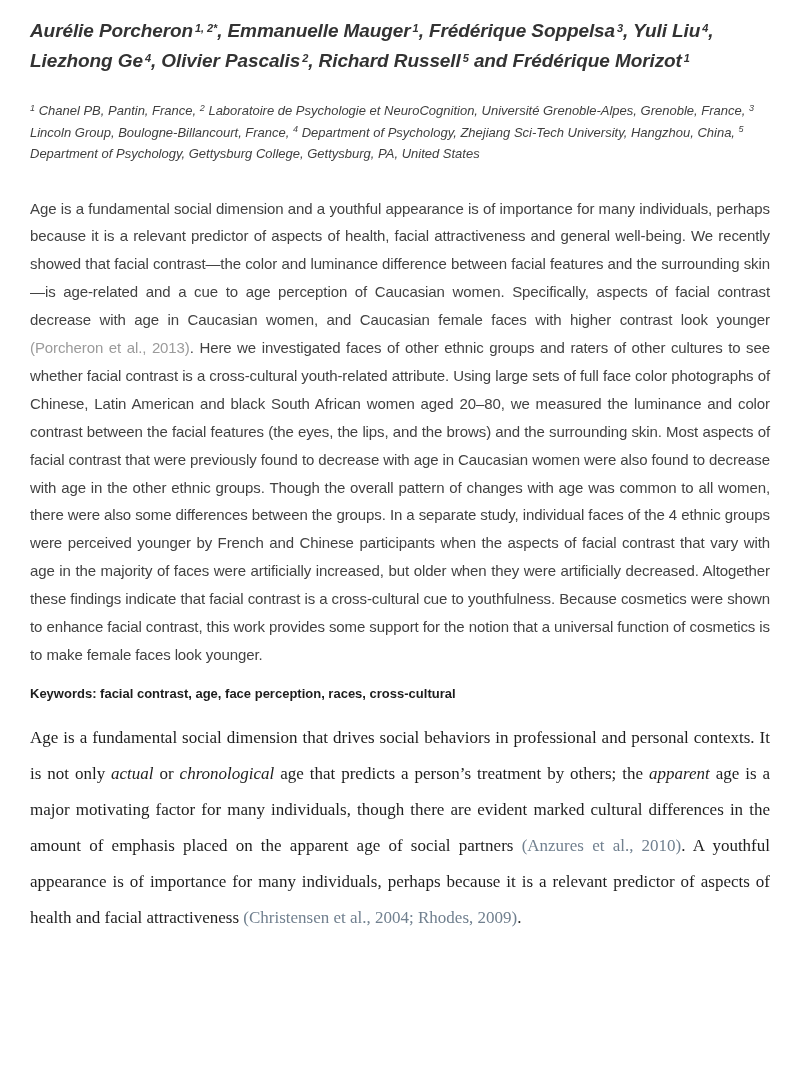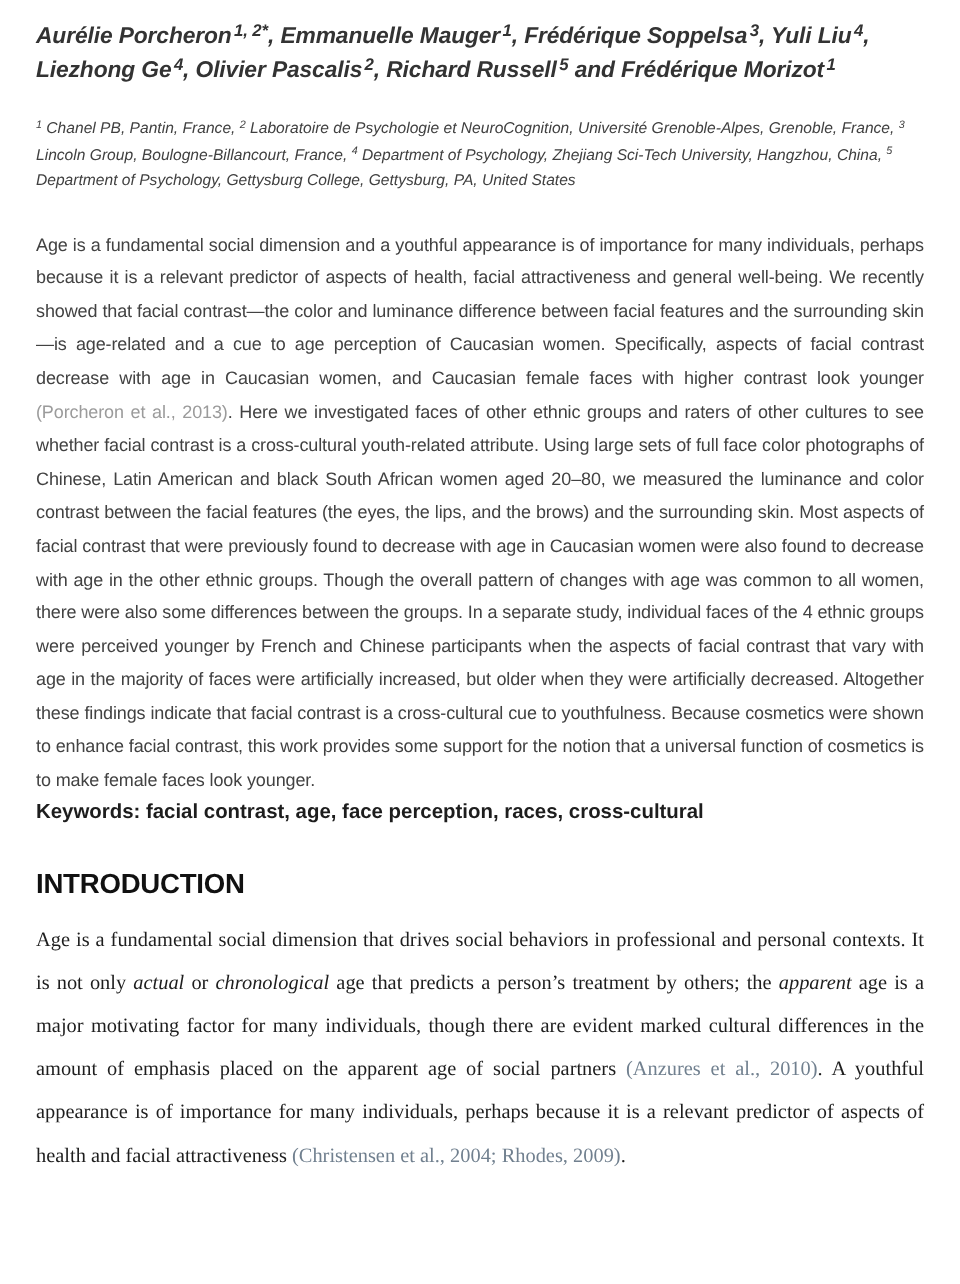--- a/index.html
+++ b/index.html
@@ -21,21 +21,21 @@
   .authors {
     font-weight: 700;
     font-style: italic;
     font-size: 19px;
     line-height: 27px;
     color: var(--author-text, #333333);
     letter-spacing: -0.1px;
   }
   .authors .seg-sup {
     margin-left: 2px;
-    font-size: 14px;
+    font-size: 11px;
   }
   
   .affiliations {
     margin-top: 24px;
     font-style: italic;
     font-weight: 400;
     font-size: 13px;
     line-height: 19.5px;
     color: var(--affil-text, #404040);
   }
@@ -52,22 +52,22 @@
     margin: 31px 0 0 0;
     font-size: 15px;
     line-height: 27.9px;
     text-align: justify;
     color: var(--abstract-text, #424242);
     letter-spacing: -0.1px;
   }
   .abstract .seg-cite { color: var(--citation-sans, #9b9b9b); }
   
   .keywords {
-    margin: 2px 0 0 0;
-    font-size: 17px;
+    margin: 15px 0 0 0;
+    font-size: 13px;
     font-weight: 700;
     line-height: 19px;
     color: var(--keywords-text, #1d1d1d);
   }
   
   .section-title {
     margin: 38px 0 0 0;
     font-family: "Liberation Sans", sans-serif;
     font-size: 23px;
     line-height: 24px;
@@ -92,17 +92,16 @@
 <div class="page">
 
   <div class="authors"><span class="seg seg-t">Aurélie Porcheron</span><span class="seg seg-sup">1, 2*</span><span class="seg seg-t">, Emmanuelle Mauger</span><span class="seg seg-sup">1</span><span class="seg seg-t">, Frédérique Soppelsa</span><span class="seg seg-sup">3</span><span class="seg seg-t">, Yuli Liu</span><span class="seg seg-sup">4</span><span class="seg seg-t">,</span><br><span class="seg seg-t">Liezhong Ge</span><span class="seg seg-sup">4</span><span class="seg seg-t">, Olivier Pascalis</span><span class="seg seg-sup">2</span><span class="seg seg-t">, Richard Russell</span><span class="seg seg-sup">5</span><span class="seg seg-t"> and Frédérique Morizot</span><span class="seg seg-sup">1</span></div>
 
   <div class="affiliations"><span class="seg seg-sup">1</span><span class="seg seg-t"> Chanel PB, Pantin, France, </span><span class="seg seg-sup">2</span><span class="seg seg-t"> Laboratoire de Psychologie et NeuroCognition, Université Grenoble-Alpes, Grenoble, France, </span><span class="seg seg-sup">3</span><span class="seg seg-t"> Lincoln Group, Boulogne-Billancourt, France, </span><span class="seg seg-sup">4</span><span class="seg seg-t"> Department of Psychology, Zhejiang Sci-Tech University, Hangzhou, China, </span><span class="seg seg-sup">5</span><span class="seg seg-t"> Department of Psychology, Gettysburg College, Gettysburg, PA, United States</span></div>
 
   <p class="abstract"><span class="seg seg-t">Age is a fundamental social dimension and a youthful appearance is of importance for many individuals, perhaps because it is a relevant predictor of aspects of health, facial attractiveness and general well-being. We recently showed that facial contrast—the color and luminance difference between facial features and the surrounding skin—is age-related and a cue to age perception of Caucasian women. Specifically, aspects of facial contrast decrease with age in Caucasian women, and Caucasian female faces with higher contrast look younger </span><span class="seg seg-cite">(Porcheron et al., 2013)</span><span class="seg seg-t">. Here we investigated faces of other ethnic groups and raters of other cultures to see whether facial contrast is a cross-cultural youth-related attribute. Using large sets of full face color photographs of Chinese, Latin American and black South African women aged 20–80, we measured the luminance and color contrast between the facial features (the eyes, the lips, and the brows) and the surrounding skin. Most aspects of facial contrast that were previously found to decrease with age in Caucasian women were also found to decrease with age in the other ethnic groups. Though the overall pattern of changes with age was common to all women, there were also some differences between the groups. In a separate study, individual faces of the 4 ethnic groups were perceived younger by French and Chinese participants when the aspects of facial contrast that vary with age in the majority of faces were artificially increased, but older when they were artificially decreased. Altogether these findings indicate that facial contrast is a cross-cultural cue to youthfulness. Because cosmetics were shown to enhance facial contrast, this work provides some support for the notion that a universal function of cosmetics is to make female faces look younger.</span></p>
 
   <p class="keywords">Keywords: facial contrast, age, face perception, races, cross-cultural</p>
 
-  <h1 class="section-title">INTRODUCTION</h1>
 
   <p class="intro-para"><span class="seg seg-t">Age is a fundamental social dimension that drives social behaviors in professional and personal contexts. It is not only </span><span class="seg seg-i">actual</span><span class="seg seg-t"> or </span><span class="seg seg-i">chronological</span><span class="seg seg-t"> age that predicts a person’s treatment by others; the </span><span class="seg seg-i">apparent</span><span class="seg seg-t"> age is a major motivating factor for many individuals, though there are evident marked cultural differences in the amount of emphasis placed on the apparent age of social partners </span><span class="seg seg-cite">(Anzures et al., 2010)</span><span class="seg seg-t">. A youthful appearance is of importance for many individuals, perhaps because it is a relevant predictor of aspects of health and facial attractiveness </span><span class="seg seg-cite">(Christensen et al., 2004; Rhodes, 2009)</span><span class="seg seg-t">.</span></p>
 
 </div>
 
 </body></html>

